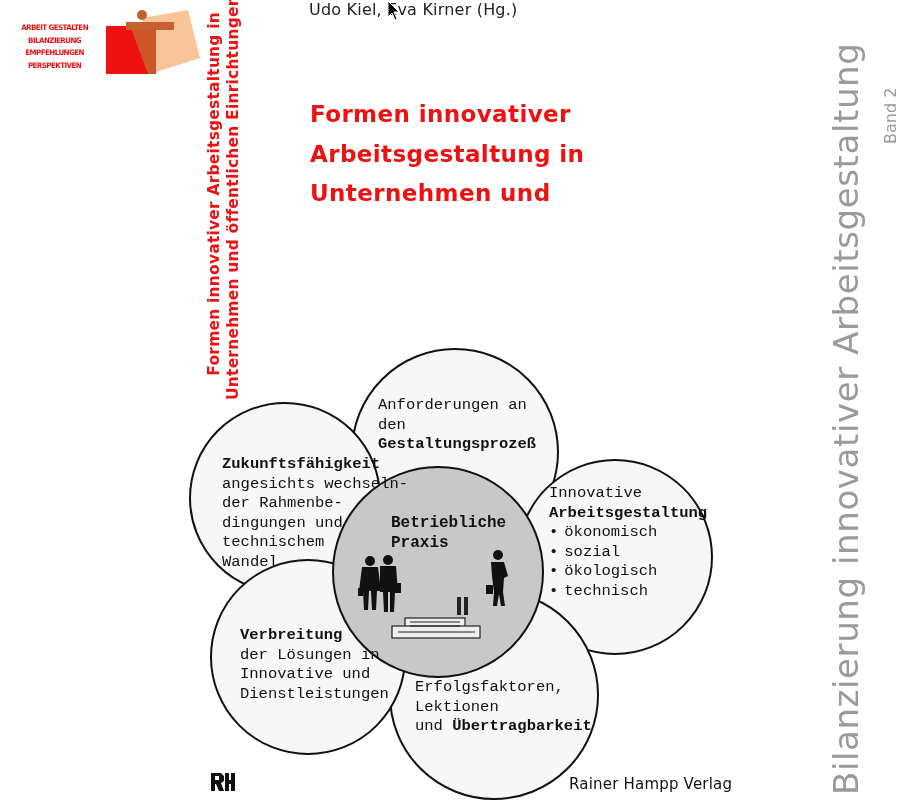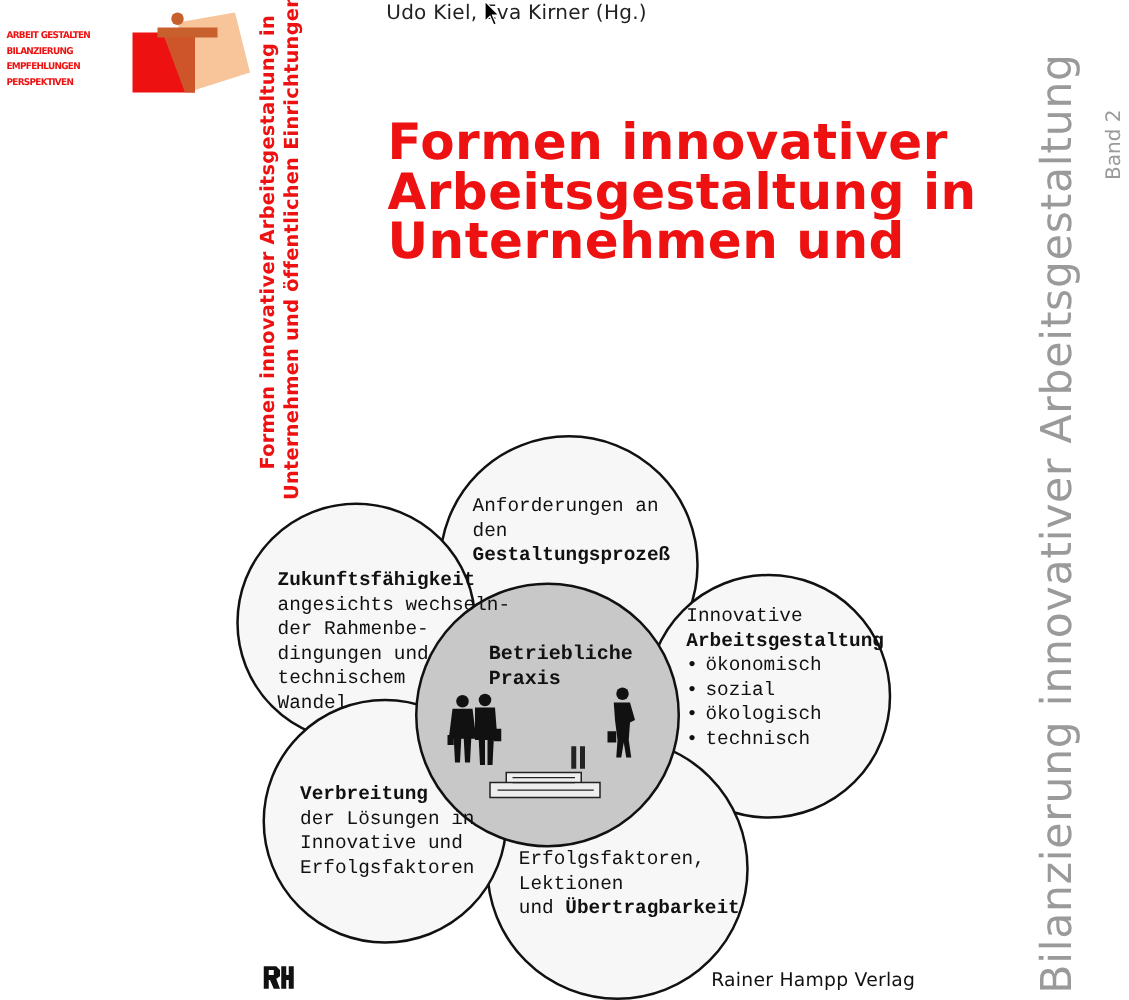--- a/index.html
+++ b/index.html
@@ -1,30 +1,30 @@
 <!DOCTYPE html>
 <html><head>
   <meta charset="utf-8">
   <style>
     html, body { margin: 0; padding: 0; background: #ffffff; }
     body { width: 903px; height: 800px; position: relative; overflow: hidden; font-family: "DejaVu Sans", sans-serif; }
 
-    .logo-lines { position: absolute; left: 0; top: 22px; width: 104px; text-align: left; }
+    .logo-lines { position: absolute; left: 0; top: 22px; width: 104px; text-align: center; }
     .logo-lines div { color: #ee1111; font-family: "DejaVu Sans", sans-serif; font-weight: bold; font-size: 7.5px; line-height: 12.5px; letter-spacing: -0.6px; transform: scaleX(0.95); transform-origin: right; }
 
     .logo-mark { position: absolute; left: 104px; top: 6px; width: 96px; height: 70px; }
 
     .spine-red { position: absolute; left: 205px; top: 0; width: 60px; height: 400px; }
     .spine-red .rot { position: absolute; left: 0; top: 400px; width: 400px; transform: rotate(-90deg); transform-origin: 0 0; }
     .spine-red .rot div { color: #ee1111; font-weight: bold; font-size: 15.5px; line-height: 19px; white-space: nowrap; text-align: right; padding-right: 12px; letter-spacing: 0.2px; }
 
     .authors { position: absolute; left: 309px; top: 0px; font-size: 16px; color: #222; font-family: "DejaVu Sans", sans-serif; letter-spacing: 0.2px; }
     .cursor-icon { position: absolute; left: 387px; top: 0px; width: 14px; height: 22px; }
 
-    .title { position: absolute; left: 310px; top: 95px; color: #ee1111; font-weight: bold; font-size: 40px; line-height: 39.5px; letter-spacing: 0.4px; }
+    .title { position: absolute; left: 310px; top: 95px; color: #ee1111; font-weight: bold; font-size: 23px; line-height: 39.5px; letter-spacing: 0.4px; }
     .title div { white-space: nowrap; }
 
     .spine-grey { position: absolute; left: 820px; top: 0; width: 83px; height: 800px; }
     .spine-grey .rot { position: absolute; left: 6px; top: 795px; width: 800px; transform: rotate(-90deg); transform-origin: 0 0; }
     .series { color: #9a9a9a; font-size: 34px; line-height: 40px; white-space: nowrap; letter-spacing: 0.6px; font-family: "DejaVu Sans", sans-serif; }
     .band { position: absolute; left: 880px; top: 72px; width: 24px; height: 72px; }
     .band .rot { position: absolute; left: 0; top: 72px; transform: rotate(-90deg); transform-origin: 0 0; color: #9a9a9a; font-size: 16px; line-height: 22px; white-space: nowrap; }
 
     .diagram { position: absolute; left: 0; top: 0; width: 903px; height: 800px; }
     .circle-text { position: absolute; font-family: Liberation Mono, monospace; font-size: 15.5px; line-height: 19.5px; color: #111; }
@@ -142,21 +142,21 @@
     <li>sozial</li>
     <li>ökologisch</li>
     <li>technisch</li>
   </ul>
 </div>
 
 <div class="circle-text" style="left:240px; top:626px;">
   <div><b>Verbreitung</b></div>
   <div>der Lösungen in</div>
   <div>Innovative und</div>
-  <div>Erfolgsfaktoren</div>
+  <div>Dienstleistungen</div>
 </div>
 
 <div class="circle-text" style="left:415px; top:678px;">
   <div>Erfolgsfaktoren,</div>
   <div>Lektionen</div>
   <div><span>und </span><b>Übertragbarkeit</b></div>
 </div>
 
 <svg class="rh-logo" viewBox="0 0 26 20">
   <path d="M1,1 h10 l3,3 v5 l-3,2 l3,8 h-5 l-3,-7 h-1 v7 h-4 z M5,4 v4 h4 v-4 z" fill="#111"></path>

